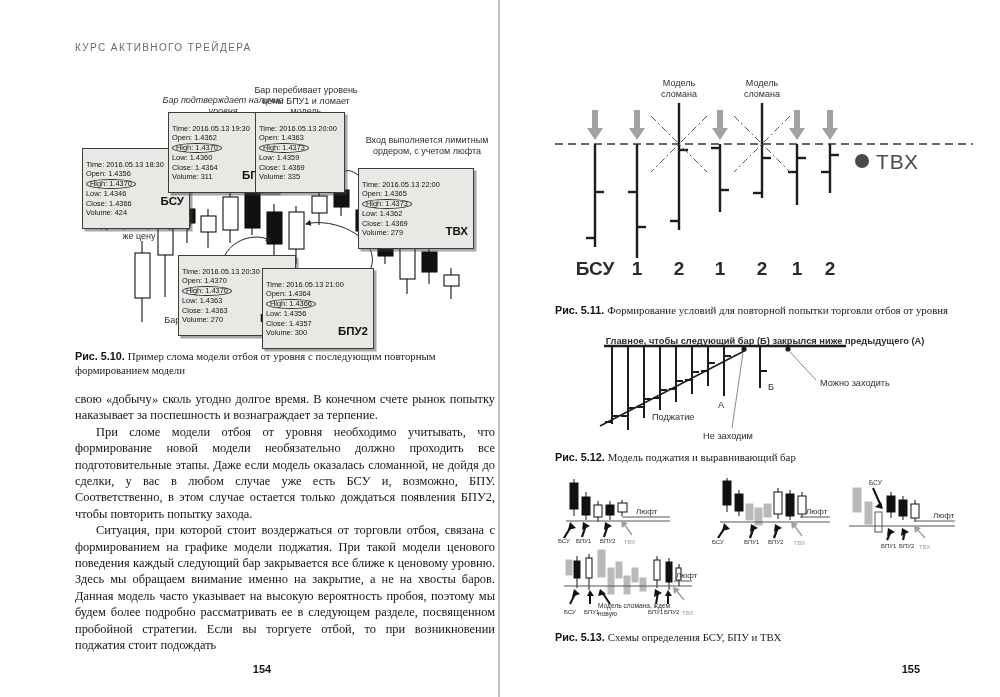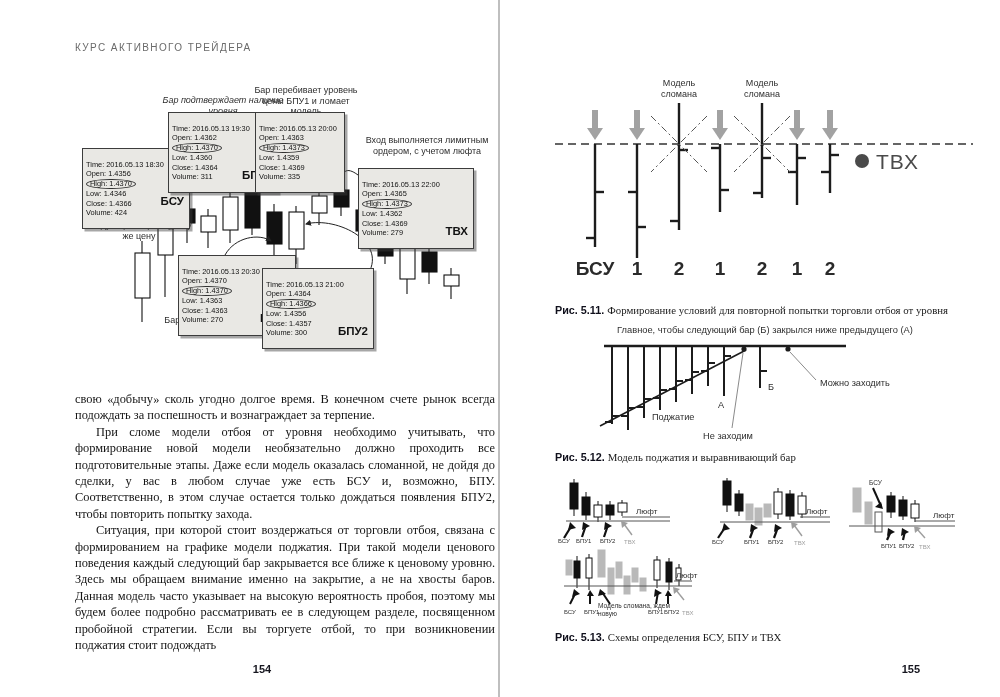--- a/index.html
+++ b/index.html
@@ -134,23 +134,27 @@
   <div class="cbox" style="left:262px;top:268px;width:104px;height:57px;">
     <div>Time: 2016.05.13 21:00</div>
     <div>Open: 1.4364</div>
     <div><span class="circled">High: 1.4366</span></div>
     <div>Low: 1.4356</div>
     <div>Close: 1.4357</div>
     <div>Volume: 300</div>
     <div class="biglab">БПУ2</div>
   </div>
 
+  <div class="caption" style="left:75px;top:349px;width:420px;">
+    <b>Рис. 5.10.</b>
+    <span>Пример слома модели отбоя от уровня с последующим повторным формированием модели</span>
+  </div>
 
   <div class="bodytext" style="left:75px;top:391px;width:420px;">
-    <p>свою «добычу» сколь угодно долгое время. В конечном счете рынок всегда подождать за поспешность и вознаграждает за терпение.</p>
+    <p>свою «добычу» сколь угодно долгое время. В конечном счете рынок попытку наказывает за поспешность и вознаграждает за терпение.</p>
     <p class="ind">При сломе модели отбоя от уровня необходимо учитывать, что формирование новой модели необязательно должно проходить все подготовительные этапы. Даже если модель оказалась сломанной, не дойдя до сделки, у вас в любом случае уже есть БСУ и, возможно, БПУ. Соответственно, в этом случае остается только дождаться появления БПУ2, чтобы повторить попытку захода.</p>
     <p class="ind">Ситуация, при которой стоит воздержаться от торговли отбоя, связана с формированием на графике модели поджатия. При такой модели ценового поведения каждый следующий бар закрывается все ближе к ценовому уровню. Здесь мы обращаем внимание именно на закрытие, а не на хвосты баров. Данная модель часто указывает на высокую вероятность пробоя, поэтому мы будем более подробно рассматривать ее в следующем разделе, посвященном пробойной стратегии. Если вы торгуете отбой, то при возникновении поджатия стоит подождать</p>
   </div>
 
   <div class="abs pagenum" style="left:247px;top:663px;width:30px;text-align:center;">154</div>
 
   <div class="divider"></div>
 
 
   <svg class="abs" style="left:555px;top:72px;" width="420" height="210" viewBox="0 0 420 210">
@@ -215,21 +219,21 @@
     </g>
   </svg>
   <div class="brokenlab" style="left:644px;top:78px;width:70px;">Модель сломана</div>
   <div class="brokenlab" style="left:727px;top:78px;width:70px;">Модель сломана</div>
 
   <div class="caption" style="left:555px;top:286px;width:420px;margin-top:17px;">
     <b>Рис. 5.11.</b>
     <span>Формирование условий для повторной попытки торговли отбоя от уровня</span>
   </div>
 
-  <div class="f512title" style="left:555px;top:325px;width:420px;">Главное, чтобы следующий бар (Б) закрылся ниже предыдущего (А)</div>
+  <div class="f512title" style="left:555px;top:336px;width:420px;font-weight:bold;">Главное, чтобы следующий бар (Б) закрылся ниже предыдущего (А)</div>
   <svg class="abs" style="left:598px;top:336px;" width="377" height="115" viewBox="0 0 377 115">
     <line x1="6" y1="10" x2="248" y2="10" stroke="#1c1c1c" stroke-width="2.6"></line>
     <g stroke="#1c1c1c" stroke-width="2">
       <line x1="14" y1="10" x2="14" y2="88"></line>
         <line x1="14" y1="80" x2="21" y2="80"></line>
         <line x1="7" y1="86" x2="14" y2="86"></line>
       <line x1="30" y1="10" x2="30" y2="94"></line>
         <line x1="30" y1="72" x2="37" y2="72"></line>
         <line x1="23" y1="80" x2="30" y2="80"></line>
       <line x1="46" y1="10" x2="46" y2="82"></line>

